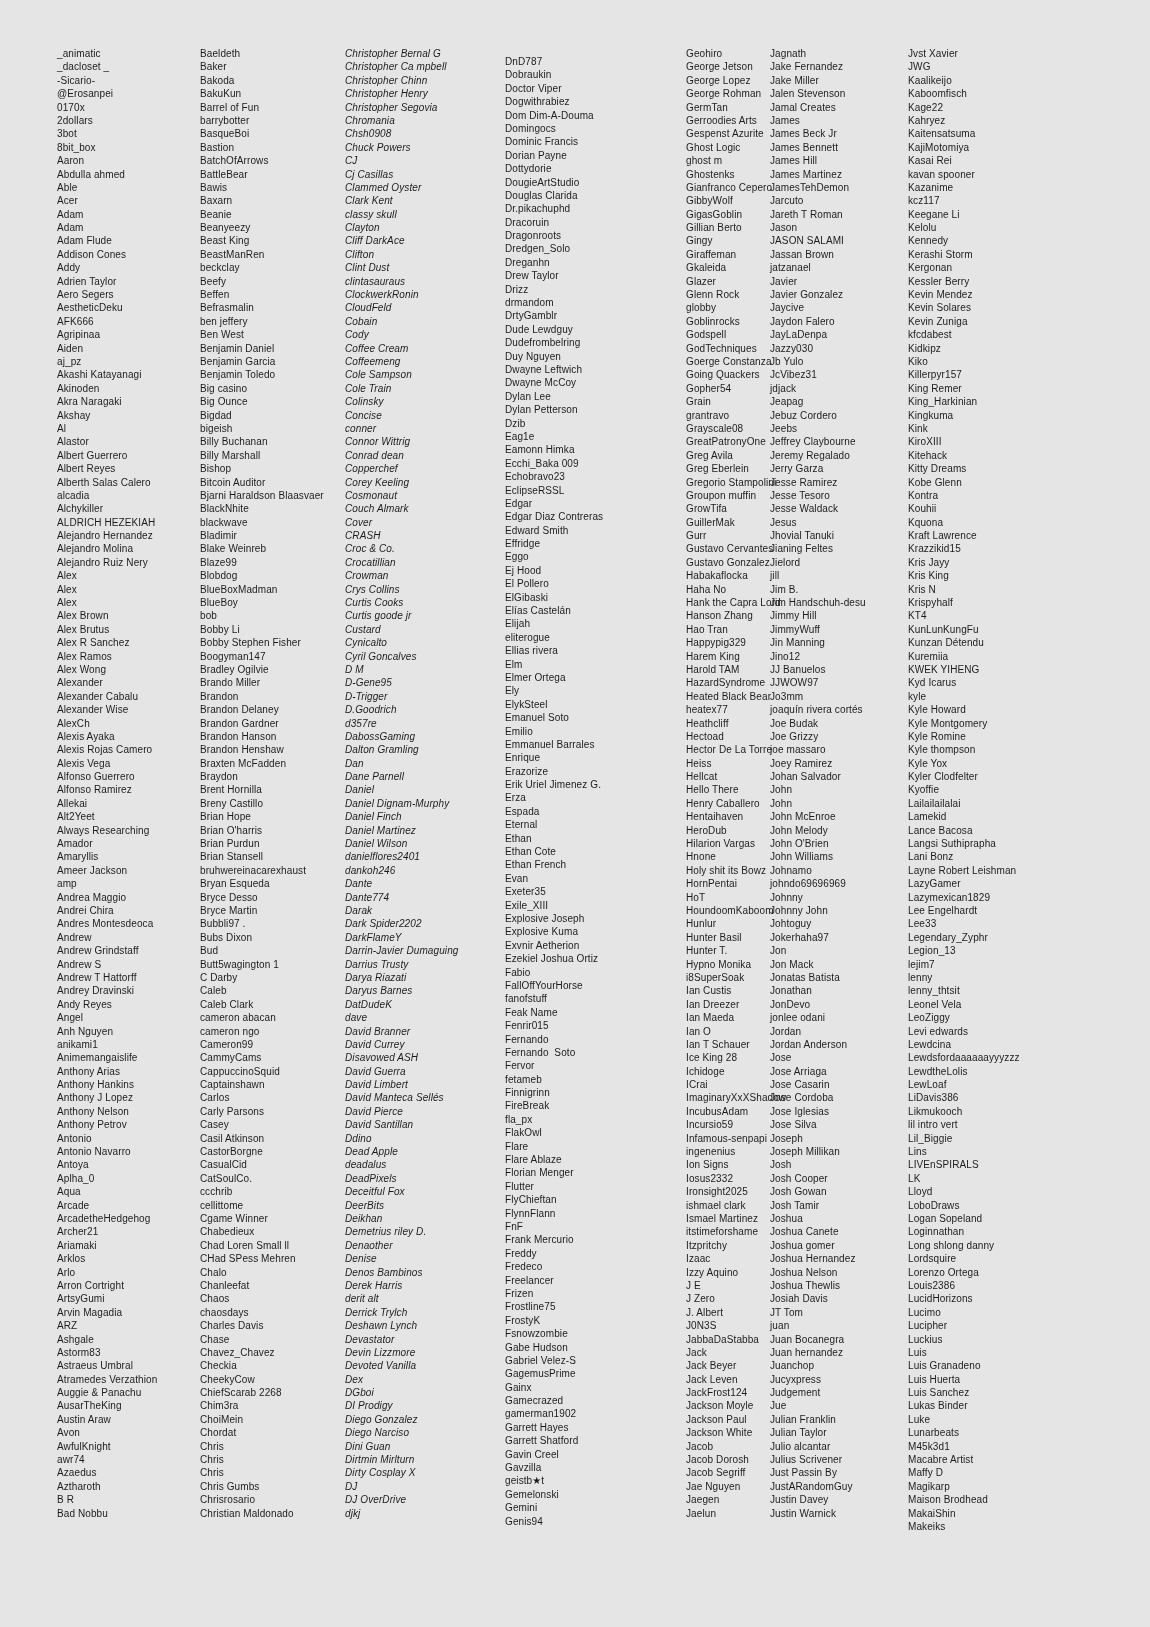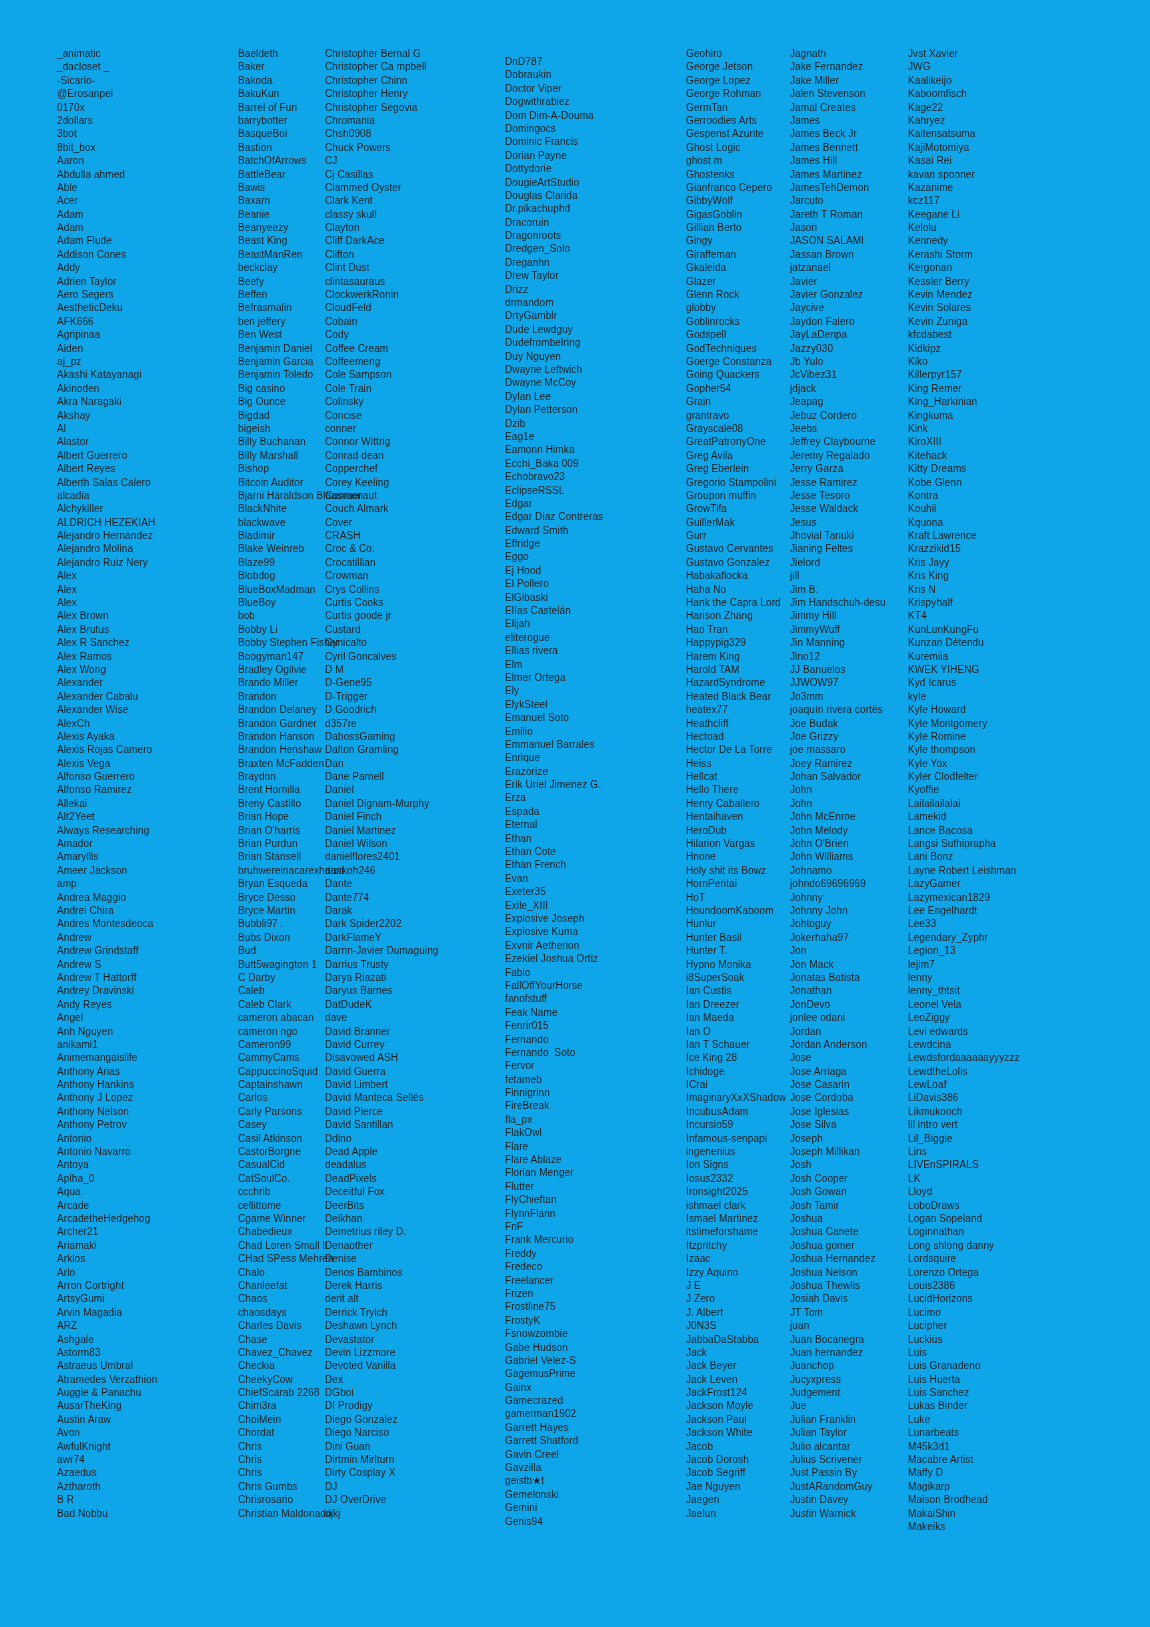--- a/index.html
+++ b/index.html
@@ -21,31 +21,31 @@
     top: 47px;
     font-size: 10px;
     line-height: 13.4px;
     white-space: pre;
     letter-spacing: 0.1px;
   }
   .credits-column .name {
     height: 13.4px;
   }
   #col-0 { left: 57px;  width: 142px; }
-  #col-1 { left: 200px; width: 144px; margin-left: 38px; }
-  #col-2 { left: 325px; width: 159px; }
+  #col-1 { left: 200px; width: 144px; }
+  #col-2 { left: 345px; width: 159px; font-style: italic; }
   #col-3 { left: 505px; width: 144px; margin-top: 8px; }
   #col-4 { left: 686px; width: 139px; }
-  #col-5 { left: 790px; width: 144px; }
+  #col-5 { left: 770px; width: 144px; }
   #col-6 { left: 908px; width: 200px; }
 </style>
 </head>
 <body>
 
-<div id="page" style="background: #0ea5e9; color: rgb(28, 28, 28);">
+<div id="page" style="background: #e5e5e5; color: rgb(28, 28, 28);">
   <div id="col-0" class="credits-column"><div class="name">_animatic</div><div class="name">_dacloset _</div><div class="name">-Sicario-</div><div class="name">@Erosanpei</div><div class="name">0170x</div><div class="name">2dollars</div><div class="name">3bot</div><div class="name">8bit_box</div><div class="name">Aaron</div><div class="name">Abdulla ahmed</div><div class="name">Able</div><div class="name">Acer</div><div class="name">Adam</div><div class="name">Adam</div><div class="name">Adam Flude</div><div class="name">Addison Cones</div><div class="name">Addy</div><div class="name">Adrien Taylor</div><div class="name">Aero Segers</div><div class="name">AestheticDeku</div><div class="name">AFK666</div><div class="name">Agripinaa</div><div class="name">Aiden</div><div class="name">aj_pz</div><div class="name">Akashi Katayanagi</div><div class="name">Akinoden</div><div class="name">Akra Naragaki</div><div class="name">Akshay</div><div class="name">Al</div><div class="name">Alastor</div><div class="name">Albert Guerrero</div><div class="name">Albert Reyes</div><div class="name">Alberth Salas Calero</div><div class="name">alcadia</div><div class="name">Alchykiller</div><div class="name">ALDRICH HEZEKIAH</div><div class="name">Alejandro Hernandez</div><div class="name">Alejandro Molina</div><div class="name">Alejandro Ruiz Nery</div><div class="name">Alex</div><div class="name">Alex</div><div class="name">Alex</div><div class="name">Alex Brown</div><div class="name">Alex Brutus</div><div class="name">Alex R Sanchez</div><div class="name">Alex Ramos</div><div class="name">Alex Wong</div><div class="name">Alexander</div><div class="name">Alexander Cabalu</div><div class="name">Alexander Wise</div><div class="name">AlexCh</div><div class="name">Alexis Ayaka</div><div class="name">Alexis Rojas Camero</div><div class="name">Alexis Vega</div><div class="name">Alfonso Guerrero</div><div class="name">Alfonso Ramirez</div><div class="name">Allekai</div><div class="name">Alt2Yeet</div><div class="name">Always Researching</div><div class="name">Amador</div><div class="name">Amaryllis</div><div class="name">Ameer Jackson</div><div class="name">amp</div><div class="name">Andrea Maggio</div><div class="name">Andrei Chira</div><div class="name">Andres Montesdeoca</div><div class="name">Andrew</div><div class="name">Andrew Grindstaff</div><div class="name">Andrew S</div><div class="name">Andrew T Hattorff</div><div class="name">Andrey Dravinski</div><div class="name">Andy Reyes</div><div class="name">Angel</div><div class="name">Anh Nguyen</div><div class="name">anikami1</div><div class="name">Animemangaislife</div><div class="name">Anthony Arias</div><div class="name">Anthony Hankins</div><div class="name">Anthony J Lopez</div><div class="name">Anthony Nelson</div><div class="name">Anthony Petrov</div><div class="name">Antonio</div><div class="name">Antonio Navarro</div><div class="name">Antoya</div><div class="name">Aplha_0</div><div class="name">Aqua</div><div class="name">Arcade</div><div class="name">ArcadetheHedgehog</div><div class="name">Archer21</div><div class="name">Ariamaki</div><div class="name">Arklos</div><div class="name">Arlo</div><div class="name">Arron Cortright</div><div class="name">ArtsyGumi</div><div class="name">Arvin Magadia</div><div class="name">ARZ</div><div class="name">Ashgale</div><div class="name">Astorm83</div><div class="name">Astraeus Umbral</div><div class="name">Atramedes Verzathion</div><div class="name">Auggie &amp; Panachu</div><div class="name">AusarTheKing</div><div class="name">Austin Araw</div><div class="name">Avon</div><div class="name">AwfulKnight</div><div class="name">awr74</div><div class="name">Azaedus</div><div class="name">Aztharoth</div><div class="name">B R</div><div class="name">Bad Nobbu</div></div>
   <div id="col-1" class="credits-column"><div class="name">Baeldeth</div><div class="name">Baker</div><div class="name">Bakoda</div><div class="name">BakuKun</div><div class="name">Barrel of Fun</div><div class="name">barrybotter</div><div class="name">BasqueBoi</div><div class="name">Bastion</div><div class="name">BatchOfArrows</div><div class="name">BattleBear</div><div class="name">Bawis</div><div class="name">Baxarn</div><div class="name">Beanie</div><div class="name">Beanyeezy</div><div class="name">Beast King</div><div class="name">BeastManRen</div><div class="name">beckclay</div><div class="name">Beefy</div><div class="name">Beffen</div><div class="name">Befrasmalin</div><div class="name">ben jeffery</div><div class="name">Ben West</div><div class="name">Benjamin Daniel</div><div class="name">Benjamin Garcia</div><div class="name">Benjamin Toledo</div><div class="name">Big casino</div><div class="name">Big Ounce</div><div class="name">Bigdad</div><div class="name">bigeish</div><div class="name">Billy Buchanan</div><div class="name">Billy Marshall</div><div class="name">Bishop</div><div class="name">Bitcoin Auditor</div><div class="name">Bjarni Haraldson Blaasvaer</div><div class="name">BlackNhite</div><div class="name">blackwave</div><div class="name">Bladimir</div><div class="name">Blake Weinreb</div><div class="name">Blaze99</div><div class="name">Blobdog</div><div class="name">BlueBoxMadman</div><div class="name">BlueBoy</div><div class="name">bob</div><div class="name">Bobby Li</div><div class="name">Bobby Stephen Fisher</div><div class="name">Boogyman147</div><div class="name">Bradley Ogilvie</div><div class="name">Brando Miller</div><div class="name">Brandon</div><div class="name">Brandon Delaney</div><div class="name">Brandon Gardner</div><div class="name">Brandon Hanson</div><div class="name">Brandon Henshaw</div><div class="name">Braxten McFadden</div><div class="name">Braydon</div><div class="name">Brent Hornilla</div><div class="name">Breny Castillo</div><div class="name">Brian Hope</div><div class="name">Brian O'harris</div><div class="name">Brian Purdun</div><div class="name">Brian Stansell</div><div class="name">bruhwereinacarexhaust</div><div class="name">Bryan Esqueda</div><div class="name">Bryce Desso</div><div class="name">Bryce Martin</div><div class="name">Bubbli97 .</div><div class="name">Bubs Dixon</div><div class="name">Bud</div><div class="name">Butt5wagington 1</div><div class="name">C Darby</div><div class="name">Caleb</div><div class="name">Caleb Clark</div><div class="name">cameron abacan</div><div class="name">cameron ngo</div><div class="name">Cameron99</div><div class="name">CammyCams</div><div class="name">CappuccinoSquid</div><div class="name">Captainshawn</div><div class="name">Carlos</div><div class="name">Carly Parsons</div><div class="name">Casey</div><div class="name">Casil Atkinson</div><div class="name">CastorBorgne</div><div class="name">CasualCid</div><div class="name">CatSoulCo.</div><div class="name">ccchrib</div><div class="name">cellittome</div><div class="name">Cgame Winner</div><div class="name">Chabedieux</div><div class="name">Chad Loren Small ll</div><div class="name">CHad SPess Mehren</div><div class="name">Chalo</div><div class="name">Chanleefat</div><div class="name">Chaos</div><div class="name">chaosdays</div><div class="name">Charles Davis</div><div class="name">Chase</div><div class="name">Chavez_Chavez</div><div class="name">Checkia</div><div class="name">CheekyCow</div><div class="name">ChiefScarab 2268</div><div class="name">Chim3ra</div><div class="name">ChoiMein</div><div class="name">Chordat</div><div class="name">Chris</div><div class="name">Chris</div><div class="name">Chris</div><div class="name">Chris Gumbs</div><div class="name">Chrisrosario</div><div class="name">Christian Maldonado</div></div>
   <div id="col-2" class="credits-column"><div class="name">Christopher Bernal G</div><div class="name">Christopher Ca mpbell</div><div class="name">Christopher Chinn</div><div class="name">Christopher Henry</div><div class="name">Christopher Segovia</div><div class="name">Chromania</div><div class="name">Chsh0908</div><div class="name">Chuck Powers</div><div class="name">CJ</div><div class="name">Cj Casillas</div><div class="name">Clammed Oyster</div><div class="name">Clark Kent</div><div class="name">classy skull</div><div class="name">Clayton</div><div class="name">Cliff DarkAce</div><div class="name">Clifton</div><div class="name">Clint Dust</div><div class="name">clintasauraus</div><div class="name">ClockwerkRonin</div><div class="name">CloudFeld</div><div class="name">Cobain</div><div class="name">Cody</div><div class="name">Coffee Cream</div><div class="name">Coffeemeng</div><div class="name">Cole Sampson</div><div class="name">Cole Train</div><div class="name">Colinsky</div><div class="name">Concise</div><div class="name">conner</div><div class="name">Connor Wittrig</div><div class="name">Conrad dean</div><div class="name">Copperchef</div><div class="name">Corey Keeling</div><div class="name">Cosmonaut</div><div class="name">Couch Almark</div><div class="name">Cover</div><div class="name">CRASH</div><div class="name">Croc &amp; Co.</div><div class="name">Crocatillian</div><div class="name">Crowman</div><div class="name">Crys Collins</div><div class="name">Curtis Cooks</div><div class="name">Curtis goode jr</div><div class="name">Custard</div><div class="name">Cynicalto</div><div class="name">Cyril Goncalves</div><div class="name">D M</div><div class="name">D-Gene95</div><div class="name">D-Trigger</div><div class="name">D.Goodrich</div><div class="name">d357re</div><div class="name">DabossGaming</div><div class="name">Dalton Gramling</div><div class="name">Dan</div><div class="name">Dane Parnell</div><div class="name">Daniel</div><div class="name">Daniel Dignam-Murphy</div><div class="name">Daniel Finch</div><div class="name">Daniel Martinez</div><div class="name">Daniel Wilson</div><div class="name">danielflores2401</div><div class="name">dankoh246</div><div class="name">Dante</div><div class="name">Dante774</div><div class="name">Darak</div><div class="name">Dark Spider2202</div><div class="name">DarkFlameY</div><div class="name">Darrin-Javier Dumaguing</div><div class="name">Darrius Trusty</div><div class="name">Darya Riazati</div><div class="name">Daryus Barnes</div><div class="name">DatDudeK</div><div class="name">dave</div><div class="name">David Branner</div><div class="name">David Currey</div><div class="name">Disavowed ASH</div><div class="name">David Guerra</div><div class="name">David Limbert</div><div class="name">David Manteca Sellés</div><div class="name">David Pierce</div><div class="name">David Santillan</div><div class="name">Ddino</div><div class="name">Dead Apple</div><div class="name">deadalus</div><div class="name">DeadPixels</div><div class="name">Deceitful Fox</div><div class="name">DeerBits</div><div class="name">Deikhan</div><div class="name">Demetrius riley D.</div><div class="name">Denaother</div><div class="name">Denise</div><div class="name">Denos Bambinos</div><div class="name">Derek Harris</div><div class="name">derit alt</div><div class="name">Derrick Trylch</div><div class="name">Deshawn Lynch</div><div class="name">Devastator</div><div class="name">Devin Lizzmore</div><div class="name">Devoted Vanilla</div><div class="name">Dex</div><div class="name">DGboi</div><div class="name">DI Prodigy</div><div class="name">Diego Gonzalez</div><div class="name">Diego Narciso</div><div class="name">Dini Guan</div><div class="name">Dirtmin Mirlturn</div><div class="name">Dirty Cosplay X</div><div class="name">DJ</div><div class="name">DJ OverDrive</div><div class="name">djkj</div></div>
   <div id="col-3" class="credits-column"><div class="name">DnD787</div><div class="name">Dobraukin</div><div class="name">Doctor Viper</div><div class="name">Dogwithrabiez</div><div class="name">Dom Dim-A-Douma</div><div class="name">Domingocs</div><div class="name">Dominic Francis</div><div class="name">Dorian Payne</div><div class="name">Dottydorie</div><div class="name">DougieArtStudio</div><div class="name">Douglas Clarida</div><div class="name">Dr.pikachuphd</div><div class="name">Dracoruin</div><div class="name">Dragonroots</div><div class="name">Dredgen_Solo</div><div class="name">Dreganhn</div><div class="name">Drew Taylor</div><div class="name">Drizz</div><div class="name">drmandom</div><div class="name">DrtyGamblr</div><div class="name">Dude Lewdguy</div><div class="name">Dudefrombelring</div><div class="name">Duy Nguyen</div><div class="name">Dwayne Leftwich</div><div class="name">Dwayne McCoy</div><div class="name">Dylan Lee</div><div class="name">Dylan Petterson</div><div class="name">Dzib</div><div class="name">Eag1e</div><div class="name">Eamonn Himka</div><div class="name">Ecchi_Baka 009</div><div class="name">Echobravo23</div><div class="name">EclipseRSSL</div><div class="name">Edgar</div><div class="name">Edgar Diaz Contreras</div><div class="name">Edward Smith</div><div class="name">Effridge</div><div class="name">Eggo</div><div class="name">Ej Hood</div><div class="name">El Pollero</div><div class="name">ElGibaski</div><div class="name">Elías Castelán</div><div class="name">Elijah</div><div class="name">eliterogue</div><div class="name">Ellias rivera</div><div class="name">Elm</div><div class="name">Elmer Ortega</div><div class="name">Ely</div><div class="name">ElykSteel</div><div class="name">Emanuel Soto</div><div class="name">Emilio</div><div class="name">Emmanuel Barrales</div><div class="name">Enrique</div><div class="name">Erazorize</div><div class="name">Erik Uriel Jimenez G.</div><div class="name">Erza</div><div class="name">Espada</div><div class="name">Eternal</div><div class="name">Ethan</div><div class="name">Ethan Cote</div><div class="name">Ethan French</div><div class="name">Evan</div><div class="name">Exeter35</div><div class="name">Exile_XIII</div><div class="name">Explosive Joseph</div><div class="name">Explosive Kuma</div><div class="name">Exvnir Aetherion</div><div class="name">Ezekiel Joshua Ortiz</div><div class="name">Fabio</div><div class="name">FallOffYourHorse</div><div class="name">fanofstuff</div><div class="name">Feak Name</div><div class="name">Fenrir015</div><div class="name">Fernando</div><div class="name">Fernando  Soto</div><div class="name">Fervor</div><div class="name">fetameb</div><div class="name">Finnigrinn</div><div class="name">FireBreak</div><div class="name">fla_px</div><div class="name">FlakOwl</div><div class="name">Flare</div><div class="name">Flare Ablaze</div><div class="name">Florian Menger</div><div class="name">Flutter</div><div class="name">FlyChieftan</div><div class="name">FlynnFlann</div><div class="name">FnF</div><div class="name">Frank Mercurio</div><div class="name">Freddy</div><div class="name">Fredeco</div><div class="name">Freelancer</div><div class="name">Frizen</div><div class="name">Frostline75</div><div class="name">FrostyK</div><div class="name">Fsnowzombie</div><div class="name">Gabe Hudson</div><div class="name">Gabriel Velez-S</div><div class="name">GagemusPrime</div><div class="name">Gainx</div><div class="name">Gamecrazed</div><div class="name">gamerman1902</div><div class="name">Garrett Hayes</div><div class="name">Garrett Shatford</div><div class="name">Gavin Creel</div><div class="name">Gavzilla</div><div class="name">geistb★t</div><div class="name">Gemelonski</div><div class="name">Gemini</div><div class="name">Genis94</div></div>
   <div id="col-4" class="credits-column"><div class="name">Geohiro</div><div class="name">George Jetson</div><div class="name">George Lopez</div><div class="name">George Rohman</div><div class="name">GermTan</div><div class="name">Gerroodies Arts</div><div class="name">Gespenst Azurite</div><div class="name">Ghost Logic</div><div class="name">ghost m</div><div class="name">Ghostenks</div><div class="name">Gianfranco Cepero</div><div class="name">GibbyWolf</div><div class="name">GigasGoblin</div><div class="name">Gillian Berto</div><div class="name">Gingy</div><div class="name">Giraffeman</div><div class="name">Gkaleida</div><div class="name">Glazer</div><div class="name">Glenn Rock</div><div class="name">globby</div><div class="name">Goblinrocks</div><div class="name">Godspell</div><div class="name">GodTechniques</div><div class="name">Goerge Constanza</div><div class="name">Going Quackers</div><div class="name">Gopher54</div><div class="name">Grain</div><div class="name">grantravo</div><div class="name">Grayscale08</div><div class="name">GreatPatronyOne</div><div class="name">Greg Avila</div><div class="name">Greg Eberlein</div><div class="name">Gregorio Stampolini</div><div class="name">Groupon muffin</div><div class="name">GrowTifa</div><div class="name">GuillerMak</div><div class="name">Gurr</div><div class="name">Gustavo Cervantes</div><div class="name">Gustavo Gonzalez</div><div class="name">Habakaflocka</div><div class="name">Haha No</div><div class="name">Hank the Capra Lord</div><div class="name">Hanson Zhang</div><div class="name">Hao Tran</div><div class="name">Happypig329</div><div class="name">Harem King</div><div class="name">Harold TAM</div><div class="name">HazardSyndrome</div><div class="name">Heated Black Bear</div><div class="name">heatex77</div><div class="name">Heathcliff</div><div class="name">Hectoad</div><div class="name">Hector De La Torre</div><div class="name">Heiss</div><div class="name">Hellcat</div><div class="name">Hello There</div><div class="name">Henry Caballero</div><div class="name">Hentaihaven</div><div class="name">HeroDub</div><div class="name">Hilarion Vargas</div><div class="name">Hnone</div><div class="name">Holy shit its Bowz</div><div class="name">HornPentai</div><div class="name">HoT</div><div class="name">HoundoomKaboom</div><div class="name">Hunlur</div><div class="name">Hunter Basil</div><div class="name">Hunter T.</div><div class="name">Hypno Monika</div><div class="name">i8SuperSoak</div><div class="name">Ian Custis</div><div class="name">Ian Dreezer</div><div class="name">Ian Maeda</div><div class="name">Ian O</div><div class="name">Ian T Schauer</div><div class="name">Ice King 28</div><div class="name">Ichidoge</div><div class="name">ICrai</div><div class="name">ImaginaryXxXShadow</div><div class="name">IncubusAdam</div><div class="name">Incursio59</div><div class="name">Infamous-senpapi</div><div class="name">ingenenius</div><div class="name">Ion Signs</div><div class="name">Iosus2332</div><div class="name">Ironsight2025</div><div class="name">ishmael clark</div><div class="name">Ismael Martinez</div><div class="name">itstimeforshame</div><div class="name">Itzpritchy</div><div class="name">Izaac</div><div class="name">Izzy Aquino</div><div class="name">J E</div><div class="name">J Zero</div><div class="name">J. Albert</div><div class="name">J0N3S</div><div class="name">JabbaDaStabba</div><div class="name">Jack</div><div class="name">Jack Beyer</div><div class="name">Jack Leven</div><div class="name">JackFrost124</div><div class="name">Jackson Moyle</div><div class="name">Jackson Paul</div><div class="name">Jackson White</div><div class="name">Jacob</div><div class="name">Jacob Dorosh</div><div class="name">Jacob Segriff</div><div class="name">Jae Nguyen</div><div class="name">Jaegen</div><div class="name">Jaelun</div></div>
   <div id="col-5" class="credits-column"><div class="name">Jagnath</div><div class="name">Jake Fernandez</div><div class="name">Jake Miller</div><div class="name">Jalen Stevenson</div><div class="name">Jamal Creates</div><div class="name">James</div><div class="name">James Beck Jr</div><div class="name">James Bennett</div><div class="name">James Hill</div><div class="name">James Martinez</div><div class="name">JamesTehDemon</div><div class="name">Jarcuto</div><div class="name">Jareth T Roman</div><div class="name">Jason</div><div class="name">JASON SALAMI</div><div class="name">Jassan Brown</div><div class="name">jatzanael</div><div class="name">Javier</div><div class="name">Javier Gonzalez</div><div class="name">Jaycive</div><div class="name">Jaydon Falero</div><div class="name">JayLaDenpa</div><div class="name">Jazzy030</div><div class="name">Jb Yulo</div><div class="name">JcVibez31</div><div class="name">jdjack</div><div class="name">Jeapag</div><div class="name">Jebuz Cordero</div><div class="name">Jeebs</div><div class="name">Jeffrey Claybourne</div><div class="name">Jeremy Regalado</div><div class="name">Jerry Garza</div><div class="name">Jesse Ramirez</div><div class="name">Jesse Tesoro</div><div class="name">Jesse Waldack</div><div class="name">Jesus</div><div class="name">Jhovial Tanuki</div><div class="name">Jianing Feltes</div><div class="name">Jielord</div><div class="name">jill</div><div class="name">Jim B.</div><div class="name">Jim Handschuh-desu</div><div class="name">Jimmy Hill</div><div class="name">JimmyWuff</div><div class="name">Jin Manning</div><div class="name">Jino12</div><div class="name">JJ Banuelos</div><div class="name">JJWOW97</div><div class="name">Jo3mm</div><div class="name">joaquín rivera cortés</div><div class="name">Joe Budak</div><div class="name">Joe Grizzy</div><div class="name">joe massaro</div><div class="name">Joey Ramirez</div><div class="name">Johan Salvador</div><div class="name">John</div><div class="name">John</div><div class="name">John McEnroe</div><div class="name">John Melody</div><div class="name">John O'Brien</div><div class="name">John Williams</div><div class="name">Johnamo</div><div class="name">johndo69696969</div><div class="name">Johnny</div><div class="name">Johnny John</div><div class="name">Johtoguy</div><div class="name">Jokerhaha97</div><div class="name">Jon</div><div class="name">Jon Mack</div><div class="name">Jonatas Batista</div><div class="name">Jonathan</div><div class="name">JonDevo</div><div class="name">jonlee odani</div><div class="name">Jordan</div><div class="name">Jordan Anderson</div><div class="name">Jose</div><div class="name">Jose Arriaga</div><div class="name">Jose Casarin</div><div class="name">Jose Cordoba</div><div class="name">Jose Iglesias</div><div class="name">Jose Silva</div><div class="name">Joseph</div><div class="name">Joseph Millikan</div><div class="name">Josh</div><div class="name">Josh Cooper</div><div class="name">Josh Gowan</div><div class="name">Josh Tamir</div><div class="name">Joshua</div><div class="name">Joshua Canete</div><div class="name">Joshua gomer</div><div class="name">Joshua Hernandez</div><div class="name">Joshua Nelson</div><div class="name">Joshua Thewlis</div><div class="name">Josiah Davis</div><div class="name">JT Tom</div><div class="name">juan</div><div class="name">Juan Bocanegra</div><div class="name">Juan hernandez</div><div class="name">Juanchop</div><div class="name">Jucyxpress</div><div class="name">Judgement</div><div class="name">Jue</div><div class="name">Julian Franklin</div><div class="name">Julian Taylor</div><div class="name">Julio alcantar</div><div class="name">Julius Scrivener</div><div class="name">Just Passin By</div><div class="name">JustARandomGuy</div><div class="name">Justin Davey</div><div class="name">Justin Warnick</div></div>
   <div id="col-6" class="credits-column"><div class="name">Jvst Xavier</div><div class="name">JWG</div><div class="name">Kaalikeijo</div><div class="name">Kaboomfisch</div><div class="name">Kage22</div><div class="name">Kahryez</div><div class="name">Kaitensatsuma</div><div class="name">KajiMotomiya</div><div class="name">Kasai Rei</div><div class="name">kavan spooner</div><div class="name">Kazanime</div><div class="name">kcz117</div><div class="name">Keegane Li</div><div class="name">Kelolu</div><div class="name">Kennedy</div><div class="name">Kerashi Storm</div><div class="name">Kergonan</div><div class="name">Kessler Berry</div><div class="name">Kevin Mendez</div><div class="name">Kevin Solares</div><div class="name">Kevin Zuniga</div><div class="name">kfcdabest</div><div class="name">Kidkipz</div><div class="name">Kiko</div><div class="name">Killerpyr157</div><div class="name">King Remer</div><div class="name">King_Harkinian</div><div class="name">Kingkuma</div><div class="name">Kink</div><div class="name">KiroXIII</div><div class="name">Kitehack</div><div class="name">Kitty Dreams</div><div class="name">Kobe Glenn</div><div class="name">Kontra</div><div class="name">Kouhii</div><div class="name">Kquona</div><div class="name">Kraft Lawrence</div><div class="name">Krazzikid15</div><div class="name">Kris Jayy</div><div class="name">Kris King</div><div class="name">Kris N</div><div class="name">Krispyhalf</div><div class="name">KT4</div><div class="name">KunLunKungFu</div><div class="name">Kunzan Détendu</div><div class="name">Kuremiia</div><div class="name">KWEK YIHENG</div><div class="name">Kyd Icarus</div><div class="name">kyle</div><div class="name">Kyle Howard</div><div class="name">Kyle Montgomery</div><div class="name">Kyle Romine</div><div class="name">Kyle thompson</div><div class="name">Kyle Yox</div><div class="name">Kyler Clodfelter</div><div class="name">Kyoffie</div><div class="name">Lailailailalai</div><div class="name">Lamekid</div><div class="name">Lance Bacosa</div><div class="name">Langsi Suthiprapha</div><div class="name">Lani Bonz</div><div class="name">Layne Robert Leishman</div><div class="name">LazyGamer</div><div class="name">Lazymexican1829</div><div class="name">Lee Engelhardt</div><div class="name">Lee33</div><div class="name">Legendary_Zyphr</div><div class="name">Legion_13</div><div class="name">lejim7</div><div class="name">lenny</div><div class="name">lenny_thtsit</div><div class="name">Leonel Vela</div><div class="name">LeoZiggy</div><div class="name">Levi edwards</div><div class="name">Lewdcina</div><div class="name">Lewdsfordaaaaaayyyzzz</div><div class="name">LewdtheLolis</div><div class="name">LewLoaf</div><div class="name">LiDavis386</div><div class="name">Likmukooch</div><div class="name">lil intro vert</div><div class="name">Lil_Biggie</div><div class="name">Lins</div><div class="name">LIVEnSPIRALS</div><div class="name">LK</div><div class="name">Lloyd</div><div class="name">LoboDraws</div><div class="name">Logan Sopeland</div><div class="name">Loginnathan</div><div class="name">Long shlong danny</div><div class="name">Lordsquire</div><div class="name">Lorenzo Ortega</div><div class="name">Louis2386</div><div class="name">LucidHorizons</div><div class="name">Lucimo</div><div class="name">Lucipher</div><div class="name">Luckius</div><div class="name">Luis</div><div class="name">Luis Granadeno</div><div class="name">Luis Huerta</div><div class="name">Luis Sanchez</div><div class="name">Lukas Binder</div><div class="name">Luke</div><div class="name">Lunarbeats</div><div class="name">M45k3d1</div><div class="name">Macabre Artist</div><div class="name">Maffy D</div><div class="name">Magikarp</div><div class="name">Maison Brodhead</div><div class="name">MakaiShin</div><div class="name">Makeiks</div></div>
 </div>
 
 </body></html>

